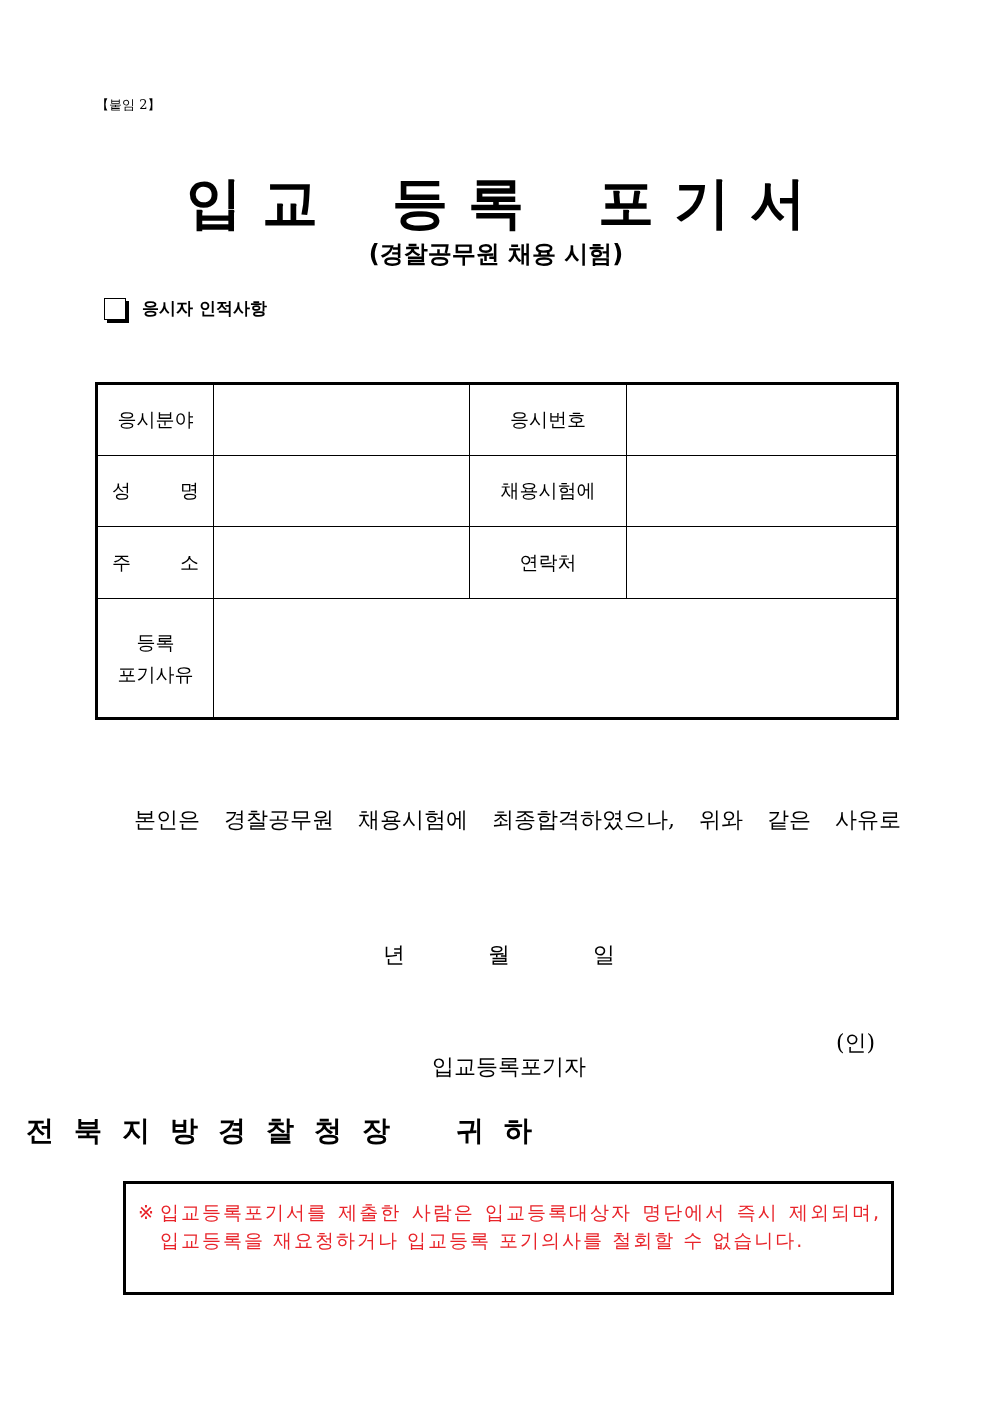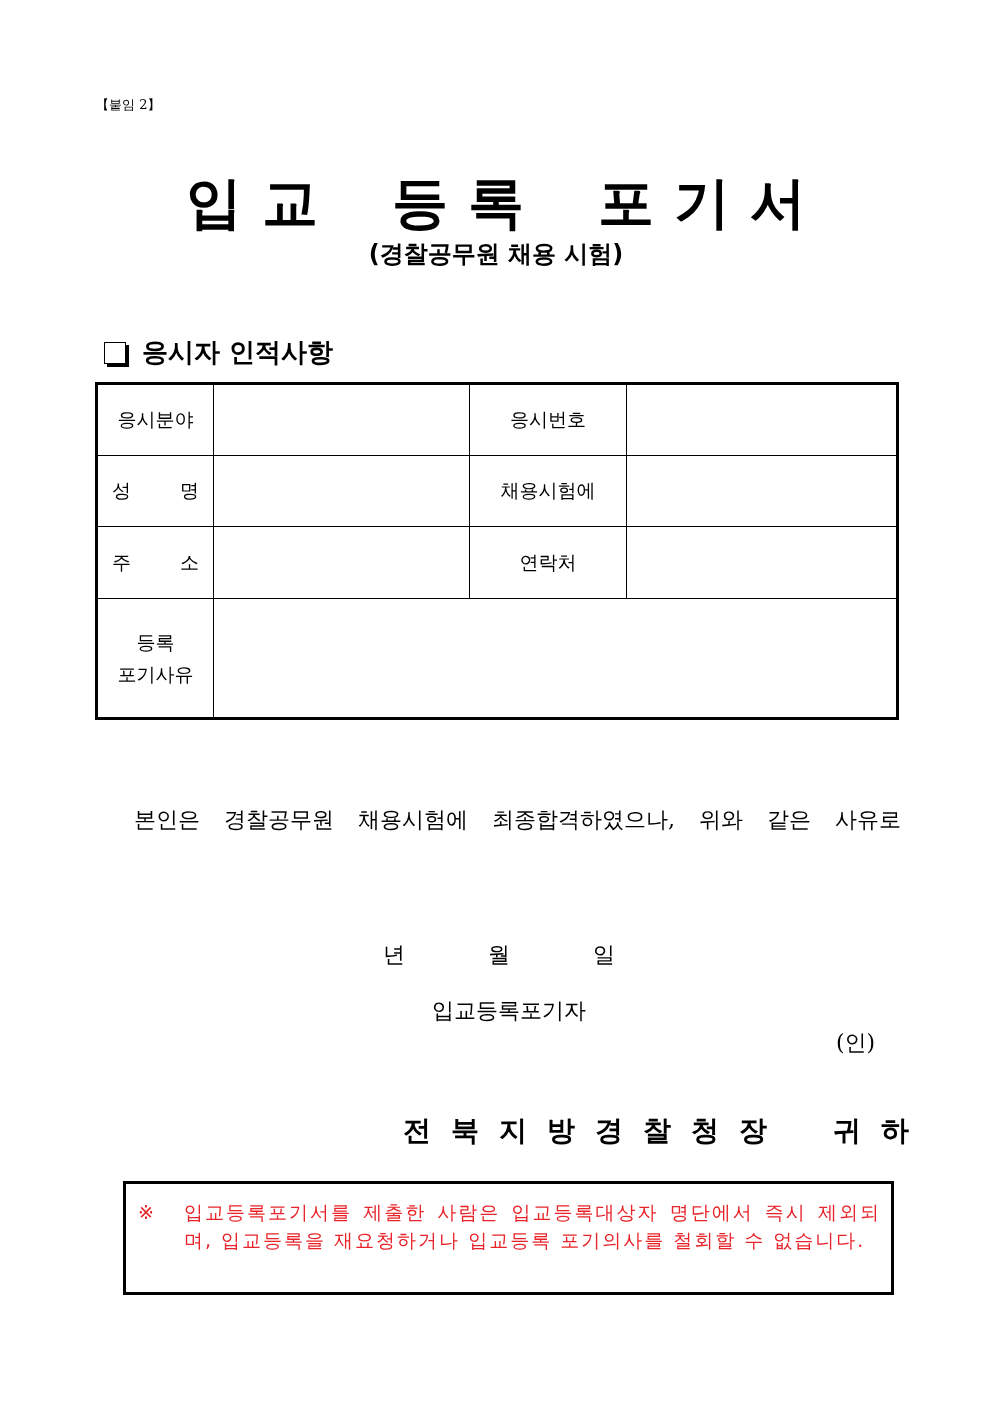--- a/index.html
+++ b/index.html
@@ -8,45 +8,45 @@
   .abs { position: absolute; }
   .attach { left: 96px; top: 96px; font-size: 13px; }
   .title { left: 0; width: 992px; top: 166px; text-align: center;
            font-family: "DejaVu Sans", sans-serif; font-weight: bold;
            font-size: 56px; letter-spacing: 0; word-spacing: 0; }
   .title span { display: inline-block; margin: 0 10px; }
   .title .gap { width: 34px; }
   .subtitle { left: 0; width: 992px; top: 238px; text-align: center;
               font-family: "DejaVu Sans", sans-serif; font-weight: bold; font-size: 24px; }
   .section { left: 104px; top: 297px; display: flex; align-items: center;
-             font-family: "DejaVu Sans", sans-serif; font-weight: bold; font-size: 26px; margin-top: 38px; }
+             font-family: "DejaVu Sans", sans-serif; font-weight: bold; font-size: 17px; }
   .checkbox { width: 20px; height: 20px; border: 1.5px solid #000; background: #fff;
               box-shadow: 3px 3px 0 #000; margin-right: 16px; }
   table.info { position: absolute; left: 95px; top: 382px; width: 804px;
                border-collapse: collapse; border: 3px solid #000;
                font-family: "DejaVu Sans", sans-serif; font-size: 19px; }
   table.info td { border: 1.5px solid #000; padding: 0; text-align: center; vertical-align: middle; }
   .lbl-spread { display: flex; justify-content: space-between; padding: 0 14px; }
   .body-text { left: 116px; top: 796px; width: 785px; font-size: 22px; line-height: 48px;
                text-align: justify; }
   .body-text .l1 { padding-left: 18px; display: block; text-align-last: justify; }
   .date { left: 383px; top: 940px; font-size: 22px; display: flex; gap: 0; }
   .date span { width: 105px; }
-  .signer { left: 432px; top: 996px; font-size: 22px; }
+  .signer { left: 432px; top: 1052px; font-size: 22px; }
   .seal { left: 836px; top: 1028px; font-size: 22px; }
-  .addressee { left: 0; width: 919px; top: 1112px; text-align: right;
-               font-family: "DejaVu Sans", sans-serif; font-weight: bold; font-size: 28px; }
+  .addressee { left: 0; width: 919px; top: 1112px; text-align: left;
+               font-family: "DejaVu Sans", sans-serif; font-weight: bold; font-size: 28px; padding-left: 16px; }
   .addressee span { display: inline-block; margin: 0 10px; }
   .addressee .gap { width: 26px; }
   .notice { left: 123px; top: 1181px; width: 765px; height: 108px; border: 3px solid #000;
             color: #e8242a; font-family: "DejaVu Sans", sans-serif; font-size: 19px;
             line-height: 28px; box-sizing: content-box; }
   .notice .inner { padding: 14px 10px 0 12px; position: relative; }
   .notice .mark { position: absolute; left: 12px; top: 14px; }
-  .notice .txt { margin-left: 46px; text-align: justify; text-align-last: left; letter-spacing: 2px; }
+  .notice .txt { margin-left: 22px; text-align: justify; text-align-last: left; letter-spacing: 2px; }
 </style>
 </head>
 <body>
 
 <div class="abs attach">【붙임 2】</div>
 
 <div class="abs title">
   <span>입</span><span>교</span><span class="gap"></span><span>등</span><span>록</span><span class="gap"></span><span>포</span><span>기</span><span>서</span>
 </div>
 

